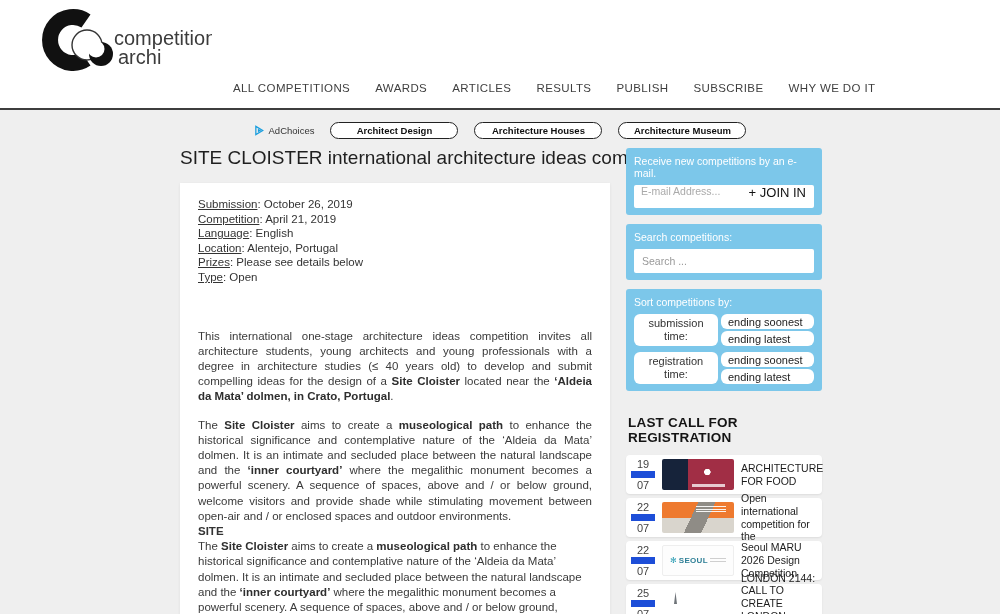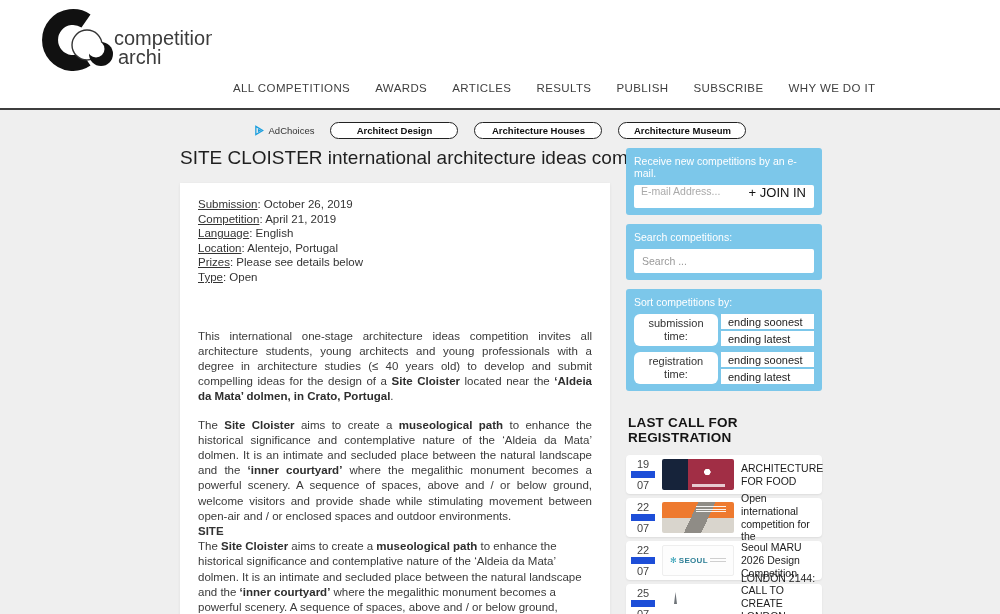--- a/index.html
+++ b/index.html
@@ -54,21 +54,21 @@
   .join-btn { border:none; background:transparent; font-size:13px; color:#111;
     padding:0 8px 0 0; cursor:pointer; white-space:nowrap; font-family:inherit; }
   .search-input { width:100%; height:23px; border:none; border-radius:2px;
     font-size:10.5px; color:#777; padding:12px 8px; outline:none; font-family:inherit; }
   .search-input::placeholder { color:#999; }
   .sort-group { display:flex; gap:3px; margin-bottom:6px; }
   .sort-label { width:84px; background:#fff; border-radius:6px; display:flex;
     align-items:center; justify-content:center; text-align:center; font-size:11px;
     color:#333; line-height:13px; padding:2px; }
   .sort-opts { flex:1; display:flex; flex-direction:column; gap:2px; }
-  .sort-opt { background:#fff; border:none; border-radius:0; text-align:left;
+  .sort-opt { background:#fff; border:none; border-radius:6px; text-align:left;
     font-size:11px; color:#222; padding:1px 7px; height:15px; cursor:pointer;
     font-family:inherit; }
   .lastcall-head { font-size:13.5px; font-weight:600; color:#141414;
     letter-spacing:.2px; margin:24px 0 10px 2px; }
   .card { background:#fff; border-radius:4px; box-shadow:0 1px 2px rgba(0,0,0,.08);
     display:flex; align-items:center; gap:7px; padding:4px 5px; margin-bottom:4px;
     height:39px; cursor:pointer; }
   .date { width:24px; text-align:center; font-size:11px; color:#444; flex:0 0 auto; }
   .date .d { display:block; border-bottom:7px solid #1d4ed8; padding-bottom:1px; }
   .date .m { display:block; padding-top:1px; }

